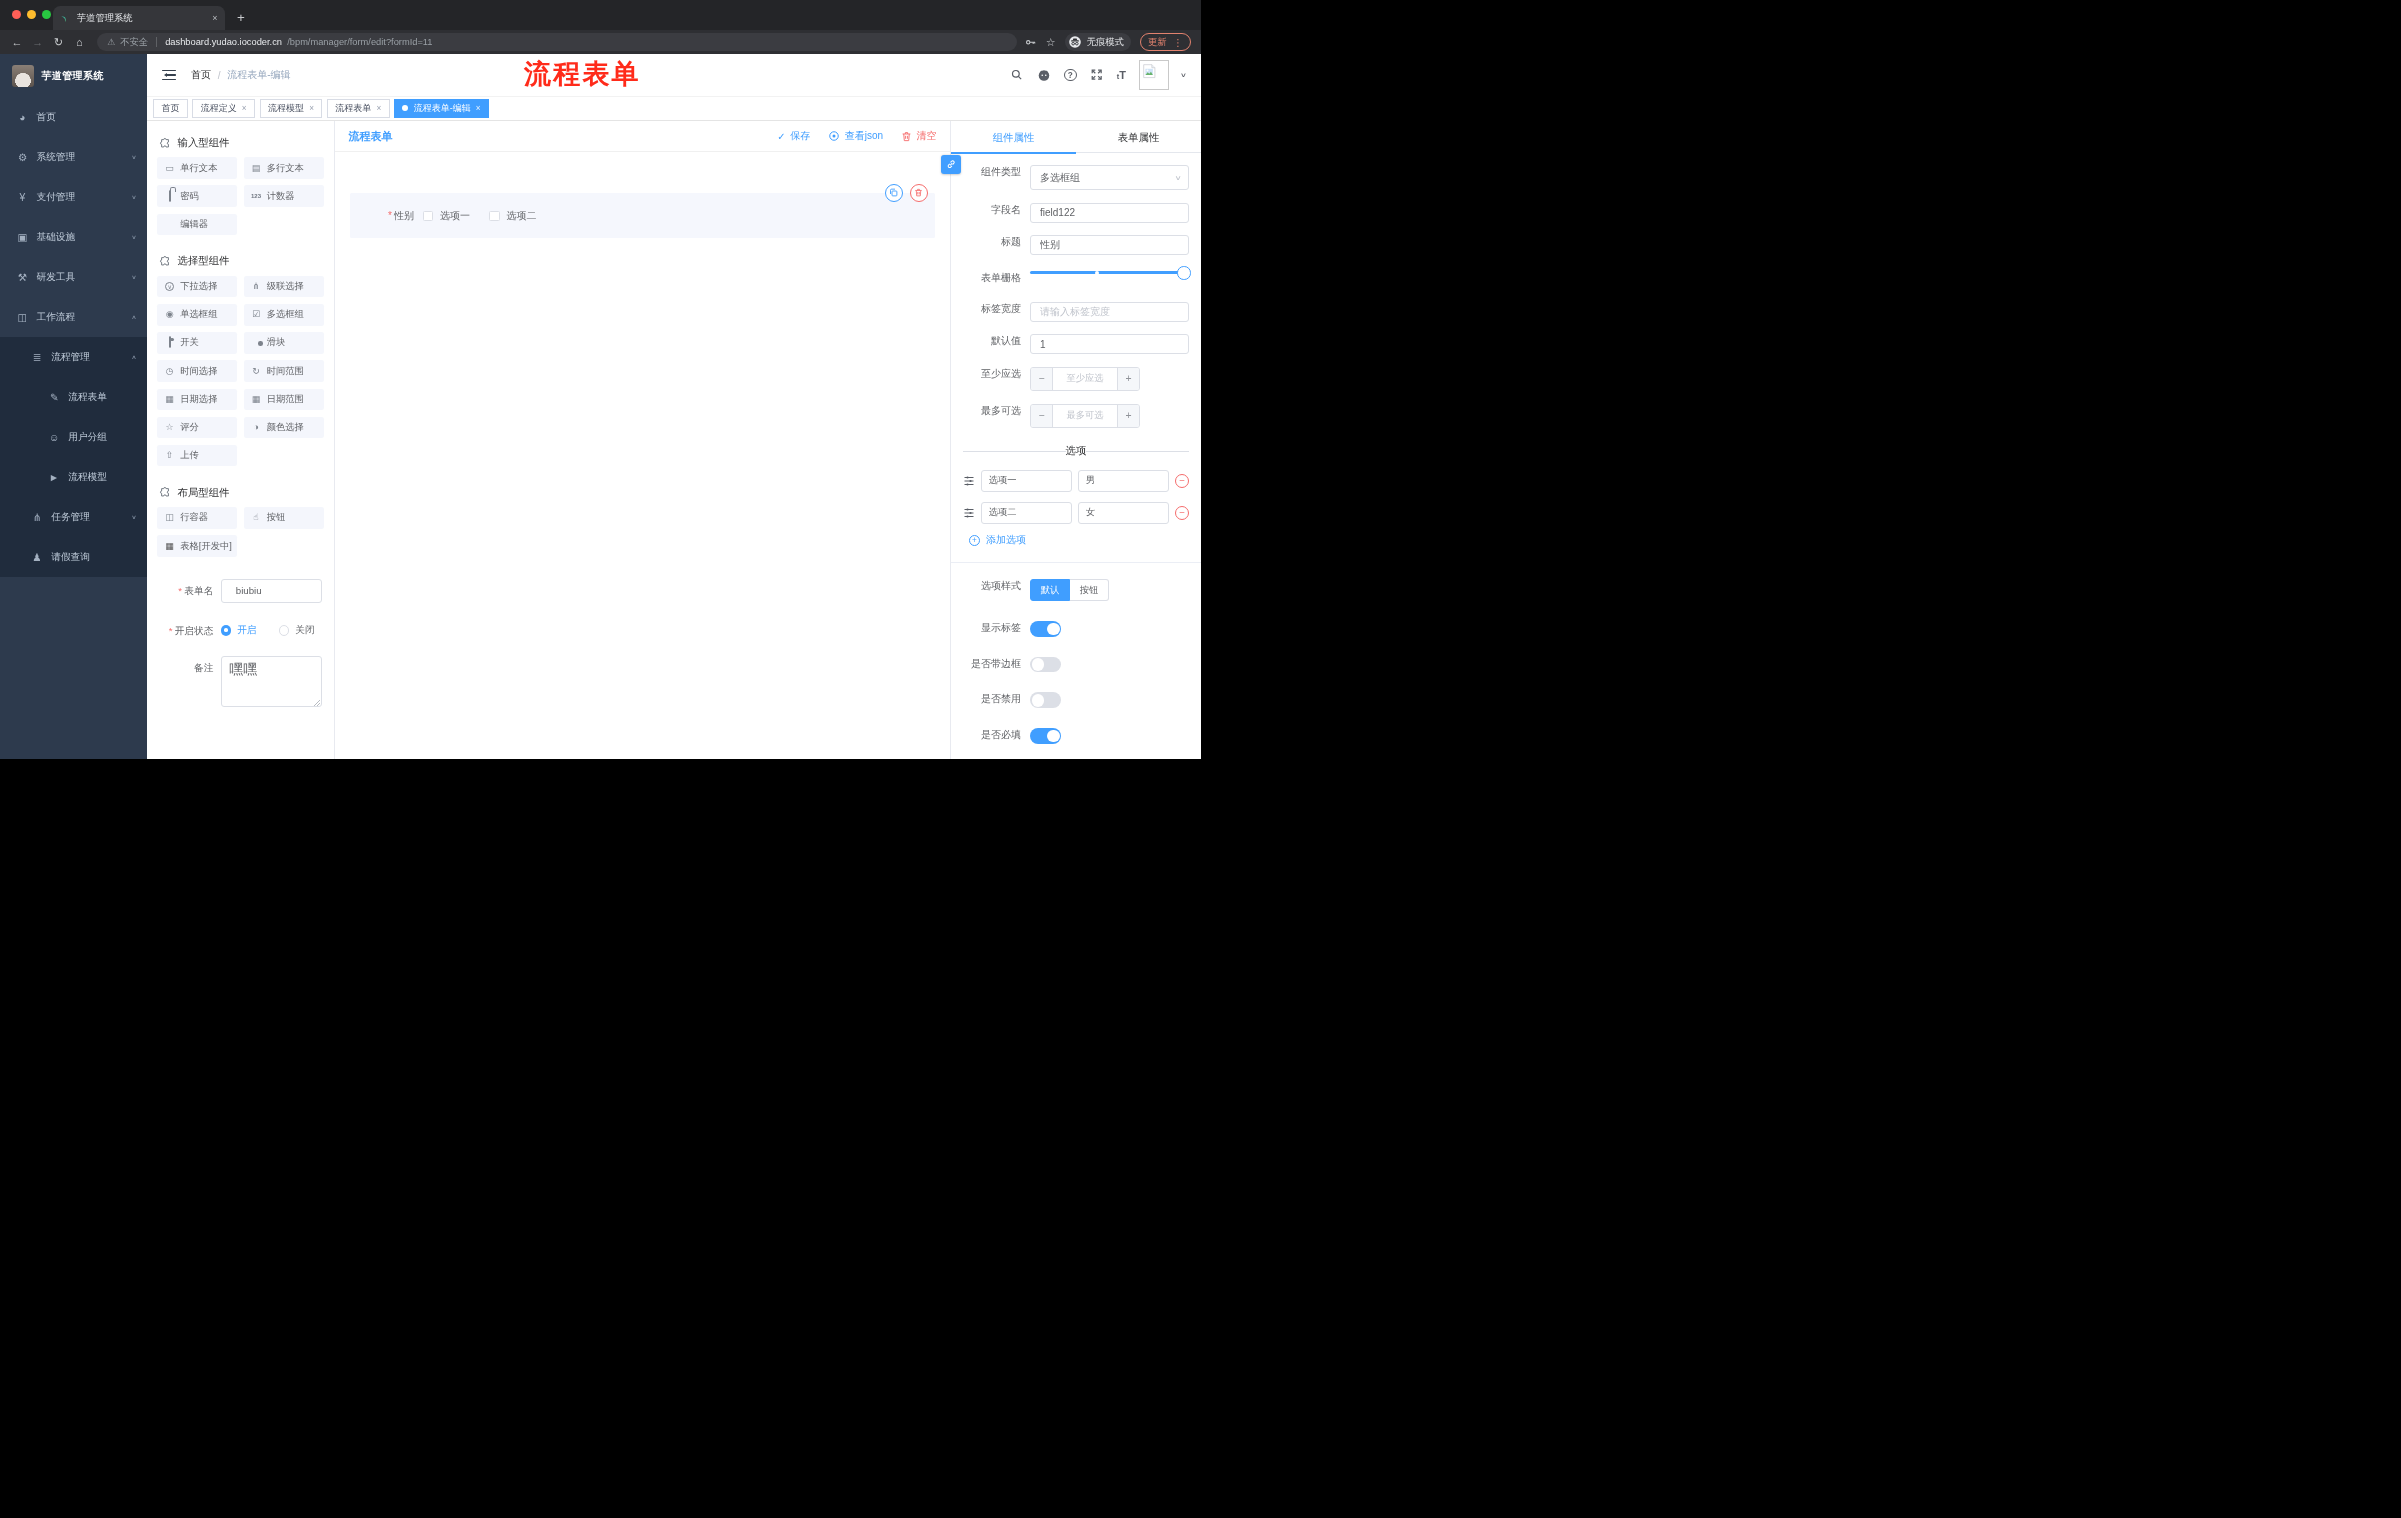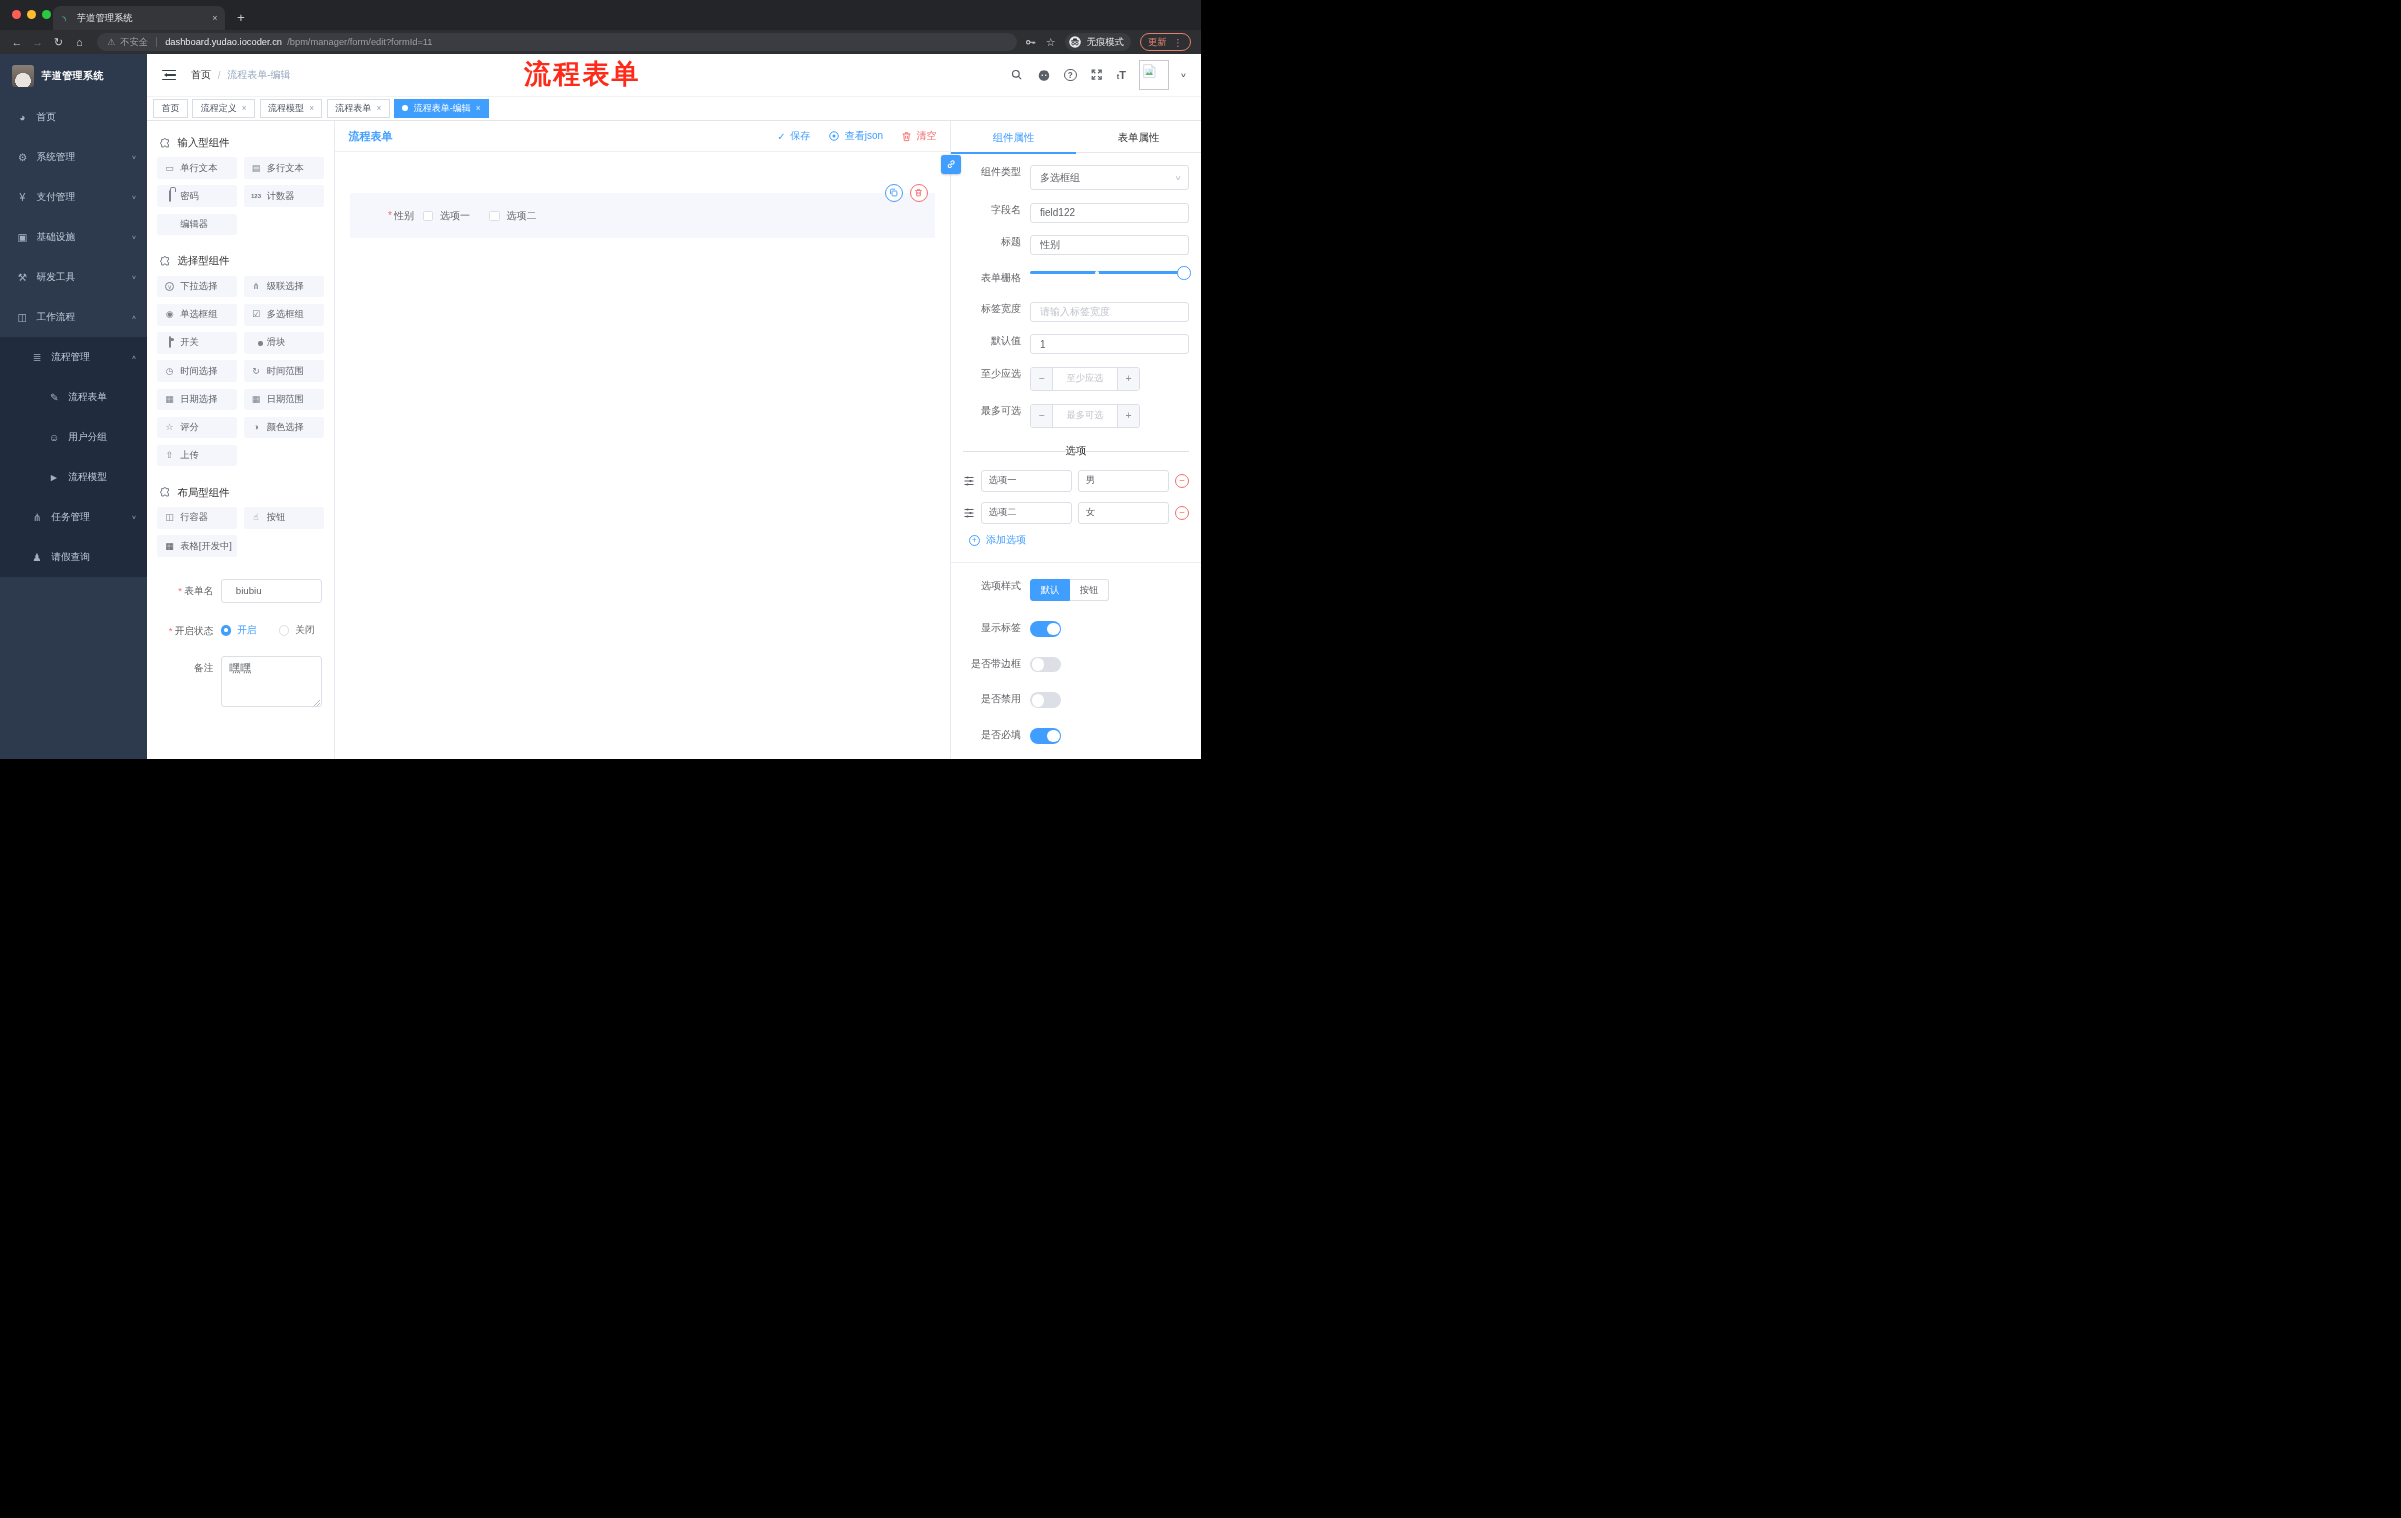--- a/index.html
+++ b/index.html
@@ -98,21 +98,21 @@
 .pctrl{flex:1;margin-left:7.4px;min-width:0}
 .txt{width:100%;height:24px;border:0.7px solid #dcdfe6;border-radius:3px;padding:0 14px;font-size:9.7px;color:#606266;outline:none;background:#fff}
 .txt::placeholder{color:#c0c4cc}
 .radio-line{display:flex;align-items:center;gap:6px;padding-top:6px}
 .rdo{width:10.4px;height:10.4px;border-radius:50%;flex:none;position:relative}
 .rdo.on{background:#409eff}
 .rdo.on::after{content:"";position:absolute;left:3.3px;top:3.3px;width:3.7px;height:3.7px;border-radius:50%;background:#fff}
 .rdo.off{border:0.7px solid #dcdfe6;background:#fff}
 .rlbl-on{font-size:9.7px;color:#409eff;margin-right:16.3px}
 .rlbl-off{font-size:9.7px;color:#606266}
-.tarea{width:100%;height:51px;border:0.7px solid #dcdfe6;border-radius:3px;padding:4.5px 7.4px;font-size:11px;color:#606266;resize:none;outline:none;font-family:Liberation Sans, sans-serif;position:relative}
+.tarea{width:100%;height:51px;border:0.7px solid #dcdfe6;border-radius:3px;padding:4.5px 7.4px;font-size:14px;color:#606266;resize:none;outline:none;font-family:Liberation Sans, sans-serif;position:relative}
 .ta-wrap{position:relative}
 .ta-grip{position:absolute;right:2.2px;bottom:3.7px;width:6px;height:6px;background:
 linear-gradient(135deg,transparent 0 50%,#b8bcc2 50% 56%,transparent 56% 70%,#b8bcc2 70% 76%,transparent 76%)}
 
 
 .canvas-col{flex:1;background:#fff;display:flex;flex-direction:column;min-width:0}
 .canvas-head{height:31px;display:flex;align-items:center;padding:0 13.4px;border-bottom:0.7px solid #f0f0f0;flex:none}
 .canvas-title{color:#409eff;font-size:11px;font-weight:700}
 .canvas-actions{margin-left:auto;display:flex;align-items:center;gap:18px;font-size:10px}
 .cact{display:flex;align-items:center;gap:4.5px;cursor:pointer}

